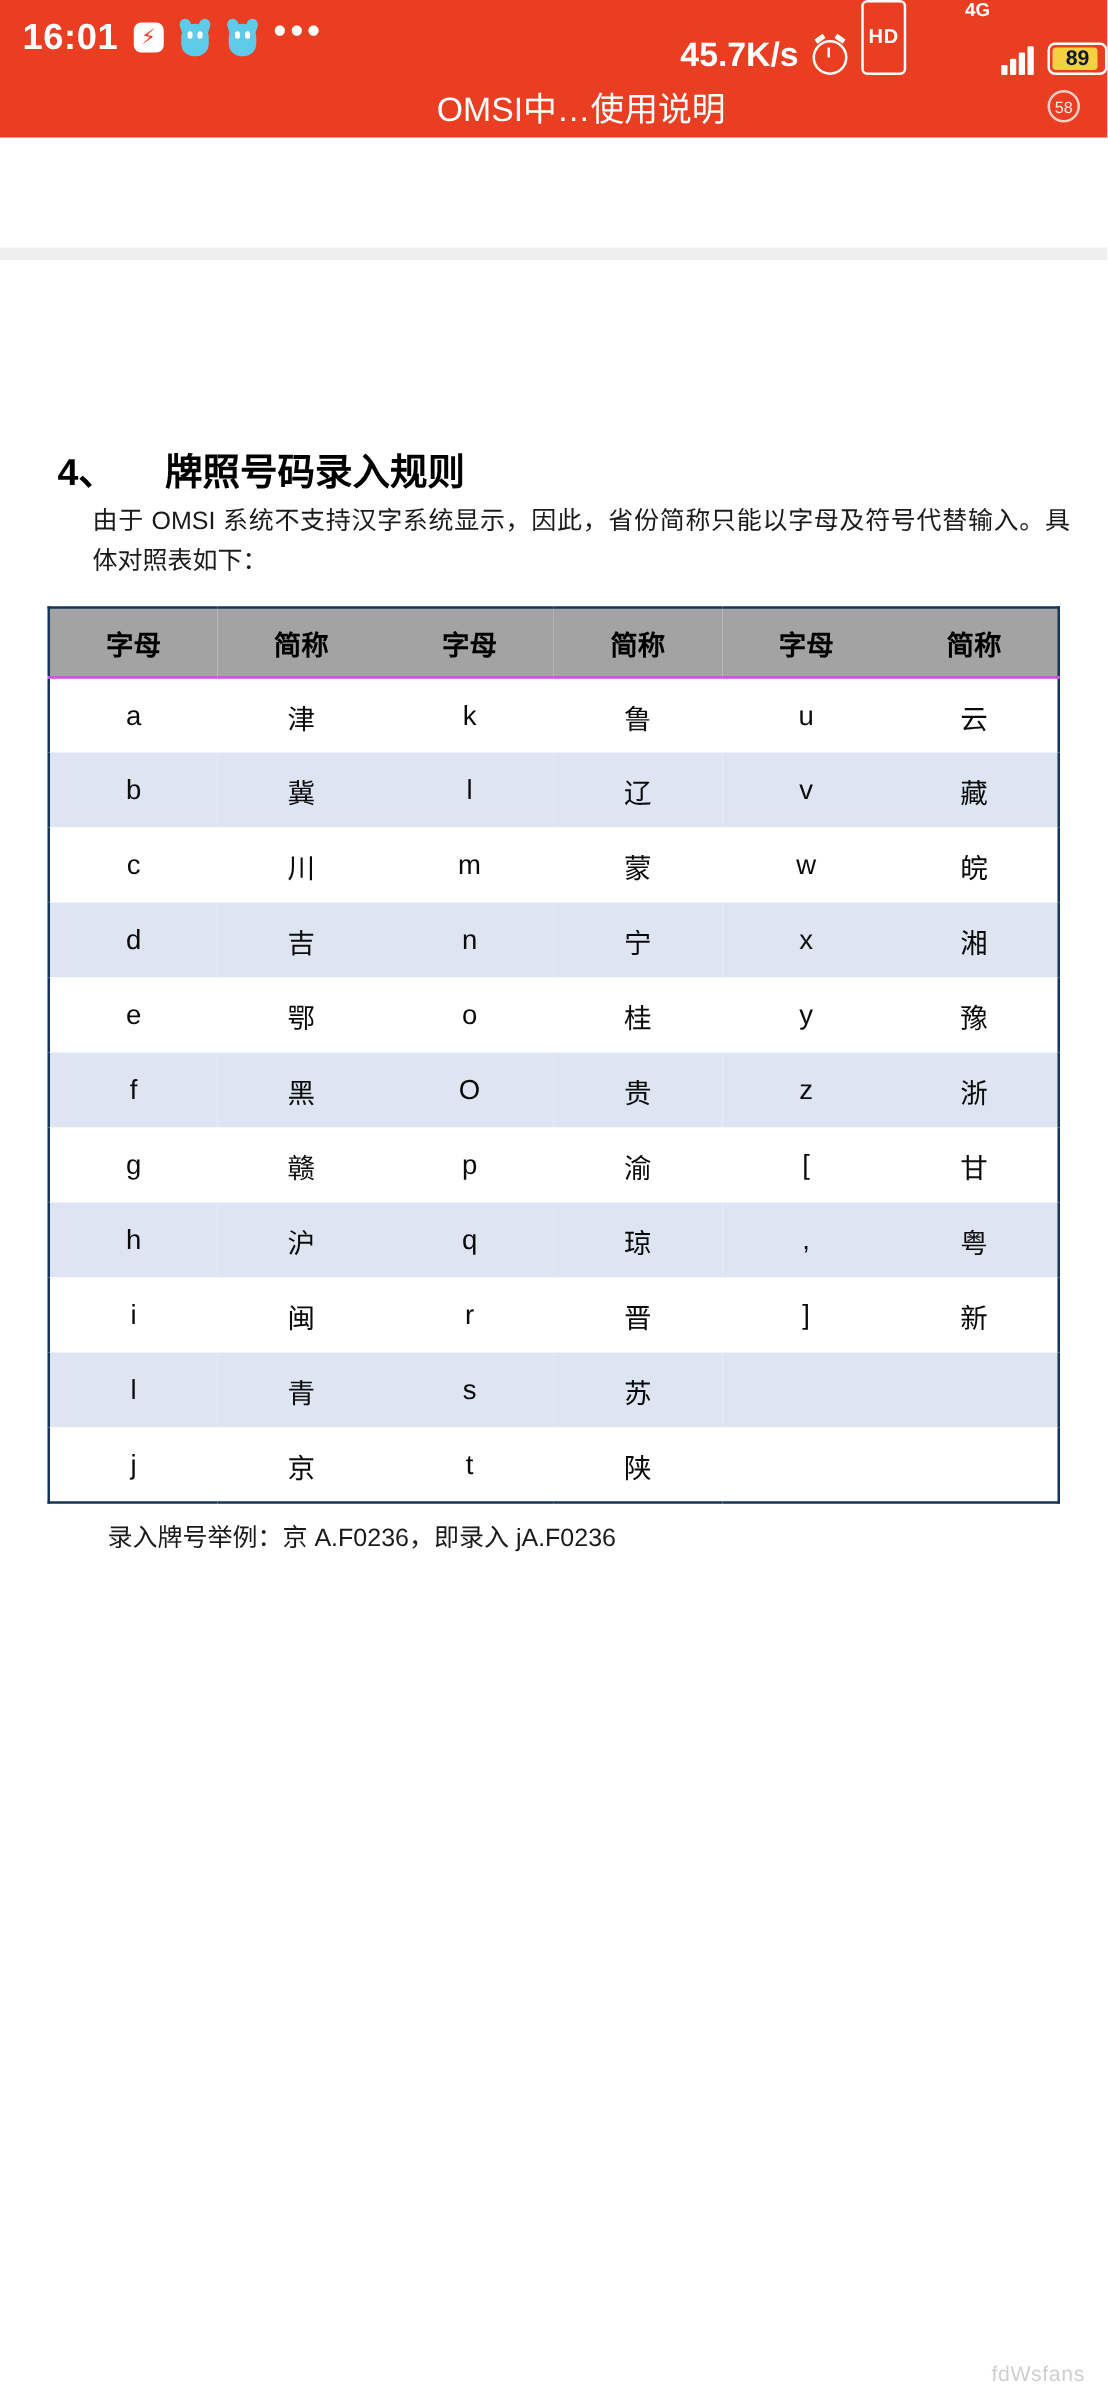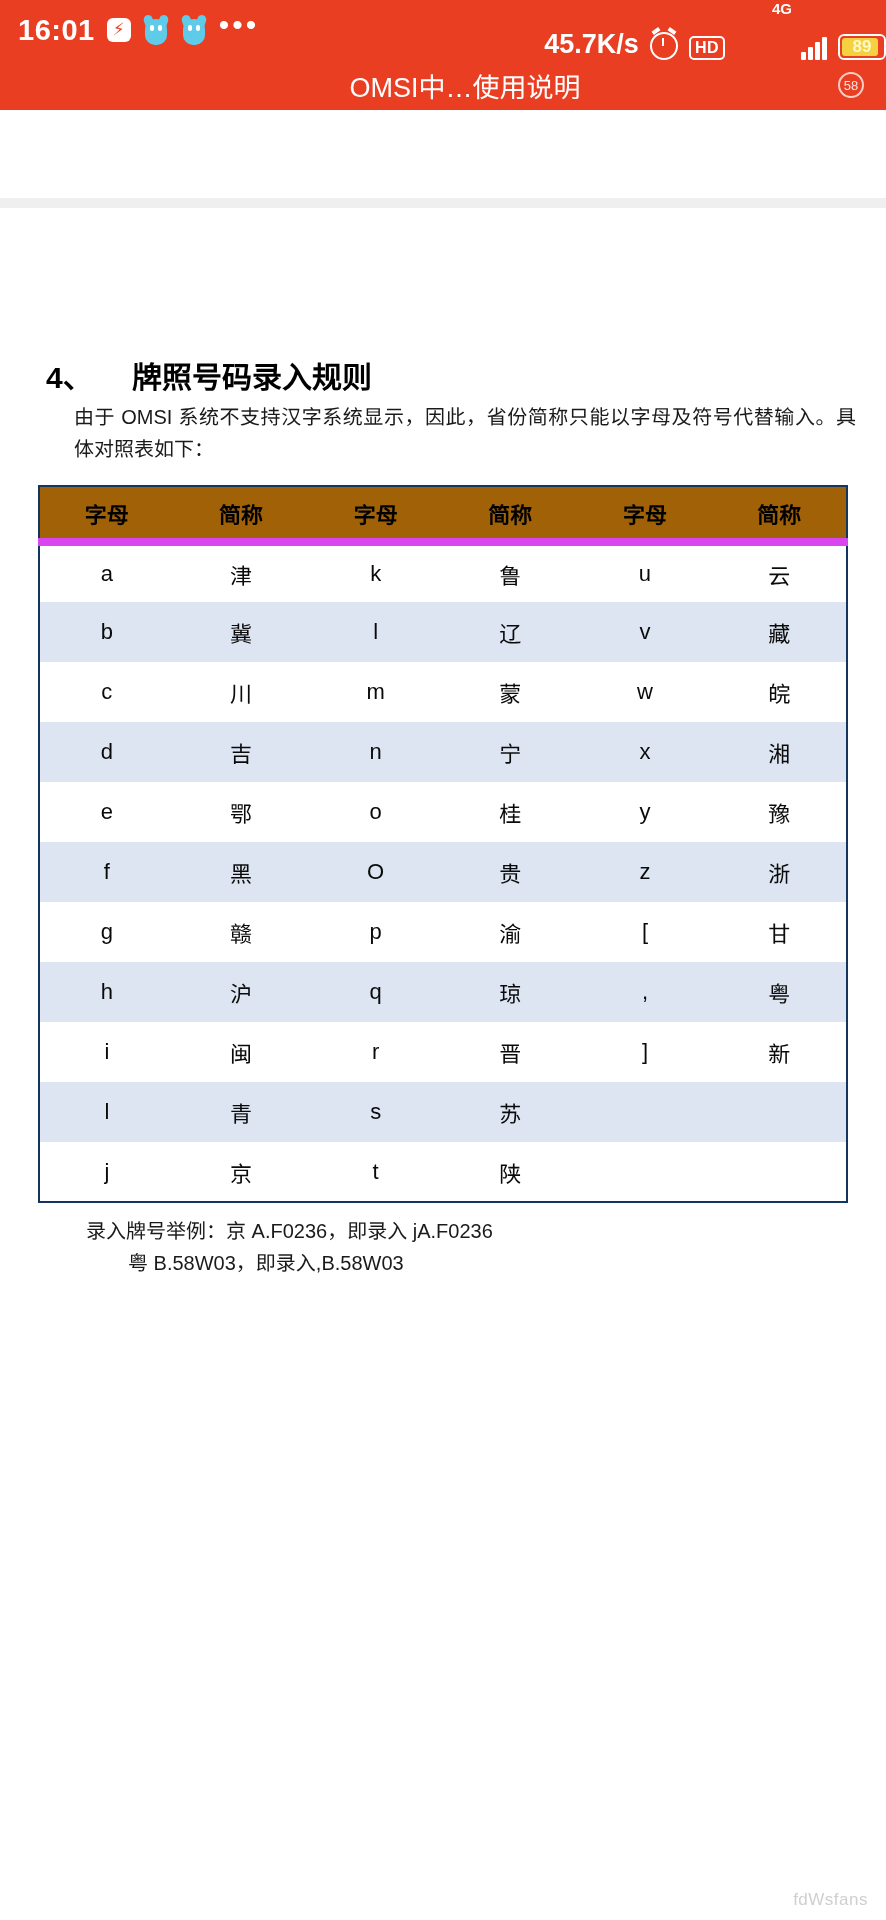--- a/index.html
+++ b/index.html
@@ -63,21 +63,21 @@
     content:""; position:absolute; width:8px; height:4px; background:#fff; top:-5px;
   }
   .alarm::before { left: 0px; transform: rotate(-35deg); }
   .alarm::after { right: 0px; transform: rotate(35deg); }
   .alarm i {
     position:absolute; left:10px; top:4px; width:2px; height:8px; background:#fff;
     display:block;
   }
   .hd-badge {
     border: 2px solid #fff; border-radius: 5px; font-size: 16px;
-    padding: 1px 4px; font-weight: 700; letter-spacing: .5px;
+    padding: 19px 4px; font-weight: 700; letter-spacing: .5px;
   }
   .sig { display:flex; align-items:flex-end; gap:2px; height: 26px; }
   .sig span { width: 5px; background: #fff; border-radius: 1px; }
   .sig span:nth-child(1){ height: 8px; }
   .sig span:nth-child(2){ height: 13px; }
   .sig span:nth-child(3){ height: 18px; }
   .sig span:nth-child(4){ height: 23px; }
   .g4 { font-size: 15px; font-weight: 700; margin-right: -2px; align-self:flex-start;margin-left:36px; }
   .battery {
     width: 48px; height: 26px; border: 2.5px solid #fff; border-radius: 6px;
@@ -85,21 +85,21 @@
   }
   .battery::after {
     content:""; position:absolute; right:-6px; top:8px; width:4px; height:9px;
     background:#fff; border-radius: 0 2px 2px 0;
   }
   .battery .fill {
     position:absolute; left:2px; top:2px; bottom:2px; width: 36px;
     background:#f5d142; border-radius: 3px;
   }
   .battery .num {
-    position: relative; font-size: 17px; font-weight: 700; color:#fef9c3;
+    position: relative; font-size: 17px; font-weight: 700; color:#0f172a;
   }
 
   
   .titlebar {
     height: 50px; background:#ea3e22; color:#fff;
     display:flex; align-items:center; justify-content:center;
     position: relative; font-size: 27px; padding-left: 44px;
   }
   .titlebar .more-icon {
     position:absolute; right: 22px; top: 50%; transform: translateY(-50%);
@@ -130,25 +130,25 @@
   }
   
   table.cmp {
     margin: 20px 8px 0 8px;
     width: calc(100% - 16px);
     border-collapse: collapse;
     border: 2px solid #14365c;
     table-layout: fixed;
   }
   table.cmp th {
-    background: #a16207;
+    background: #a3a3a3;
     color:#000;
     font-size: 22px; font-weight: 700;
     height: 56px;
-    border-bottom: 8px solid #d946ef;
+    border-bottom: 2px solid #d946ef;
   }
   table.cmp td {
     height: 60px; text-align:center; font-size: 22px; color:#0a0a0a;
     border:none;
   }
   table.cmp tr.odd td { background:#ffffff; }
   table.cmp tr.even td { background:#dce5f1; }
   table.cmp tr td:nth-child(odd) { font-family:"Liberation Sans", sans-serif; }
   .examples {
     margin: 12px 0 0 56px; font-size: 20px; line-height: 32px; color:#1a1a1a;
@@ -321,18 +321,17 @@
         <td>t</td>
         <td>陕</td>
         <td></td>
         <td></td>
       </tr>
     </tbody>
   </table>
 
   <div class="examples">
     <div>录入牌号举例：京 A.F0236，即录入 jA.F0236</div>
-    <div class="ln2">粤 B.58W03，即录入,B.58W03</div>
   </div>
 </div>
 
 <div class="bottom-fill" style="height:760px;"></div>
 <div class="watermark">fdWsfans</div>
 
 </body></html>

